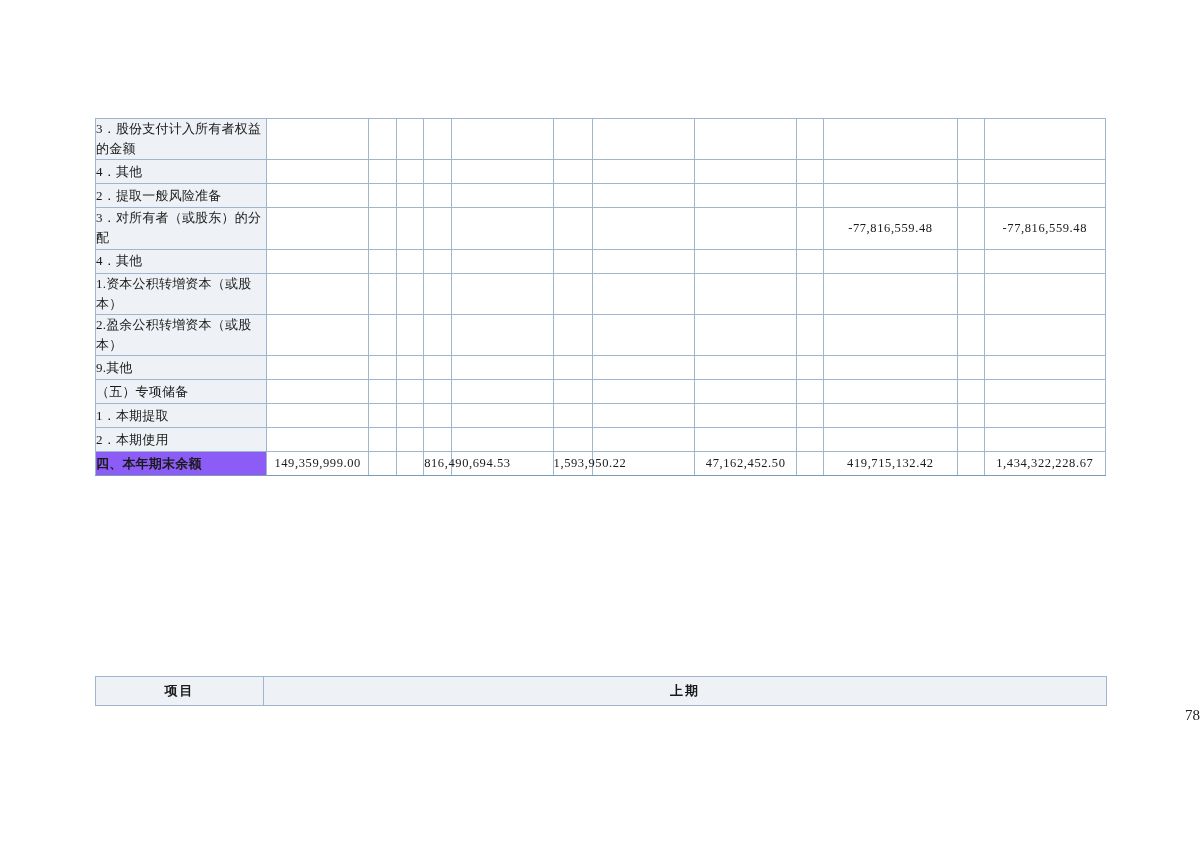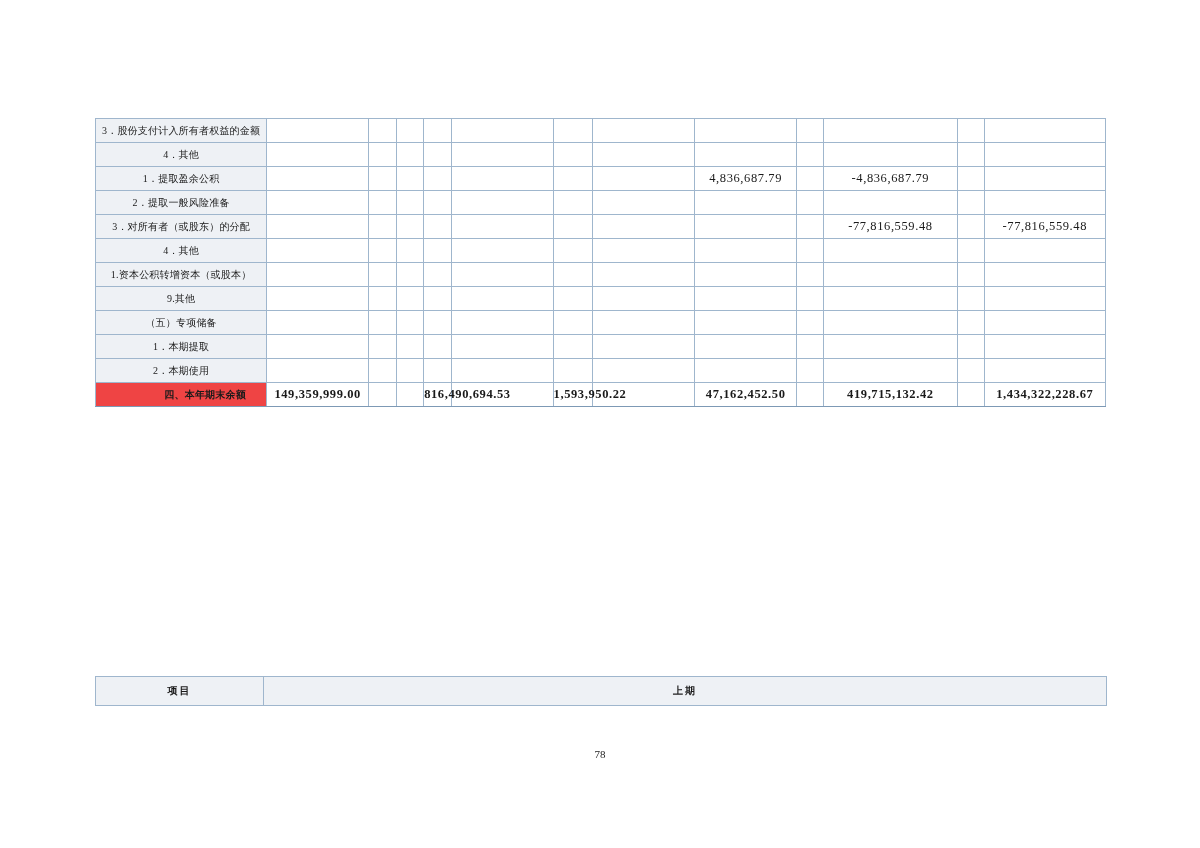--- a/index.html
+++ b/index.html
@@ -36,70 +36,68 @@
   table.fin td {
     border: 1px solid #9fb6cd;
     padding: 0;
     height: 23px;
     vertical-align: middle;
   }
   td.label {
     background: #eef1f5;
     padding: 3px 4px 3px 6px;
     line-height: 1.55;
-    font-size: 10px;
+    font-size: 13px;
     letter-spacing: 0.2px;
-    text-align: center;
   }
   td.num {
     text-align: center;
     font-family: "Liberation Serif", serif;
     font-size: 12.5px;
     letter-spacing: 0.6px;
     padding: 2px 4px;
     white-space: nowrap;
   }
   td.blank { background: #ffffff; }
   tr.total td.label {
     font-weight: bold;
-    background: #ef4444;
-    padding-left: 48px;
+    background: #8b5cf6;
   }
   tr.total td { border-top: 1px solid #7d99b5; border-bottom: 1px solid #7d99b5; }
-  tr.total td.num { font-weight: bold; margin-left: 20px; }
+  tr.total td.num { font-weight: normal; margin-left: 20px; }
 
   
   .sheet2 {
     position: absolute;
     left: 95px;
     top: 676px;
     width: 1011px;
   }
   table.hdr {
     border-collapse: collapse;
     table-layout: fixed;
     width: 1011px;
   }
   table.hdr td {
     border: 1px solid #9fb6cd;
     background: #eef1f5;
     height: 26px;
     text-align: center;
-    font-size: 10px;
+    font-size: 13px;
     font-weight: bold;
     letter-spacing: 2px;
     color: #1a1a1a;
   }
   .pagenum {
     position: absolute;
-    top: 748px;
+    top: 707px;
     left: 0;
     width: 1200px;
-    text-align: center;
-    font-size: 11px;
+    text-align: right;
+    font-size: 15px;
     color: #222;
     font-family: "Liberation Serif", serif;
   }
 </style>
 </head>
 <body>
 
 <div class="page">
 
   <div class="sheet">
@@ -147,35 +145,20 @@
           <td class="num blank"></td>
           <td class="num blank"></td>
           <td class="num blank"></td>
           <td class="num blank"></td>
           <td class="num blank"></td>
           <td class="num blank"></td>
           <td class="num blank"></td>
         </tr>
 
 
-        <tr>
-          <td class="label">1．提取盈余公积</td>
-          <td class="num blank"></td>
-          <td class="num blank"></td>
-          <td class="num blank"></td>
-          <td class="num blank"></td>
-          <td class="num blank"></td>
-          <td class="num blank"></td>
-          <td class="num blank"></td>
-          <td class="num">4,836,687.79</td>
-          <td class="num blank"></td>
-          <td class="num">-4,836,687.79</td>
-          <td class="num blank"></td>
-          <td class="num blank"></td>
-        </tr>
 
         <tr>
           <td class="label">2．提取一般风险准备</td>
           <td class="num blank"></td>
           <td class="num blank"></td>
           <td class="num blank"></td>
           <td class="num blank"></td>
           <td class="num blank"></td>
           <td class="num blank"></td>
           <td class="num blank"></td>
@@ -228,20 +211,35 @@
           <td class="num blank"></td>
           <td class="num blank"></td>
           <td class="num blank"></td>
           <td class="num blank"></td>
           <td class="num blank"></td>
           <td class="num blank"></td>
           <td class="num blank"></td>
           <td class="num blank"></td>
         </tr>
 
+        <tr>
+          <td class="label">2.盈余公积转增资本（或股本）</td>
+          <td class="num blank"></td>
+          <td class="num blank"></td>
+          <td class="num blank"></td>
+          <td class="num blank"></td>
+          <td class="num blank"></td>
+          <td class="num blank"></td>
+          <td class="num blank"></td>
+          <td class="num blank"></td>
+          <td class="num blank"></td>
+          <td class="num blank"></td>
+          <td class="num blank"></td>
+          <td class="num blank"></td>
+        </tr>
 
 
 
         <tr>
           <td class="label">9.其他</td>
           <td class="num blank"></td>
           <td class="num blank"></td>
           <td class="num blank"></td>
           <td class="num blank"></td>
           <td class="num blank"></td>

